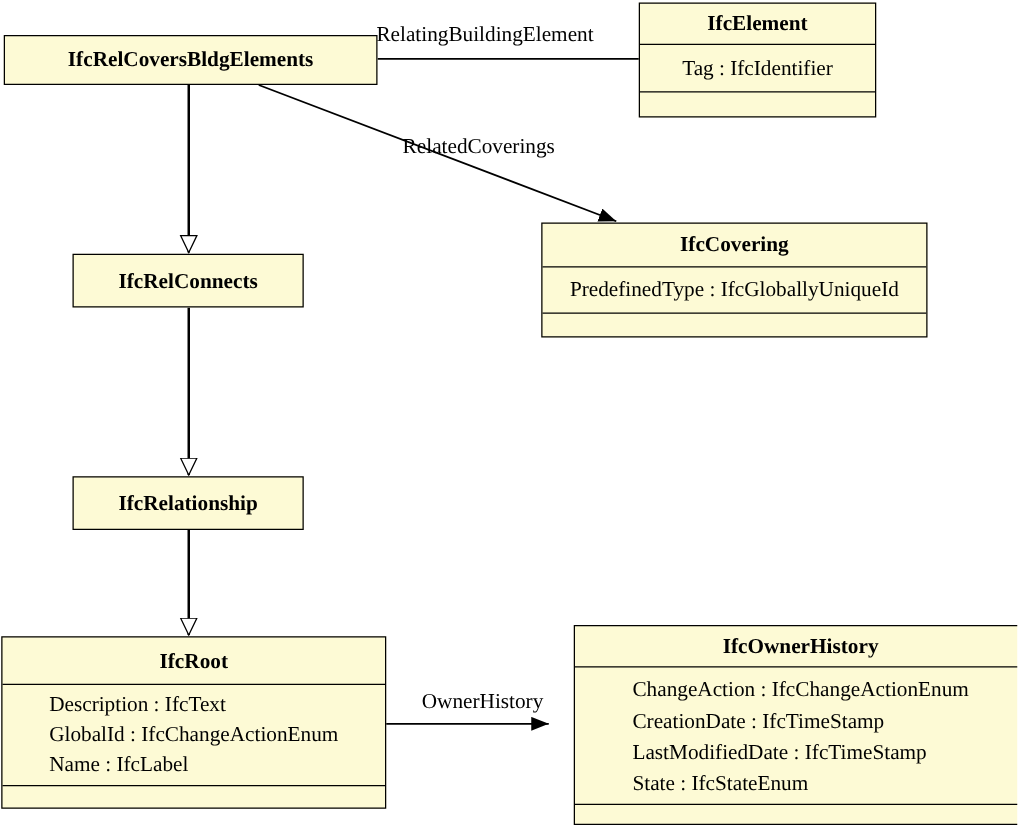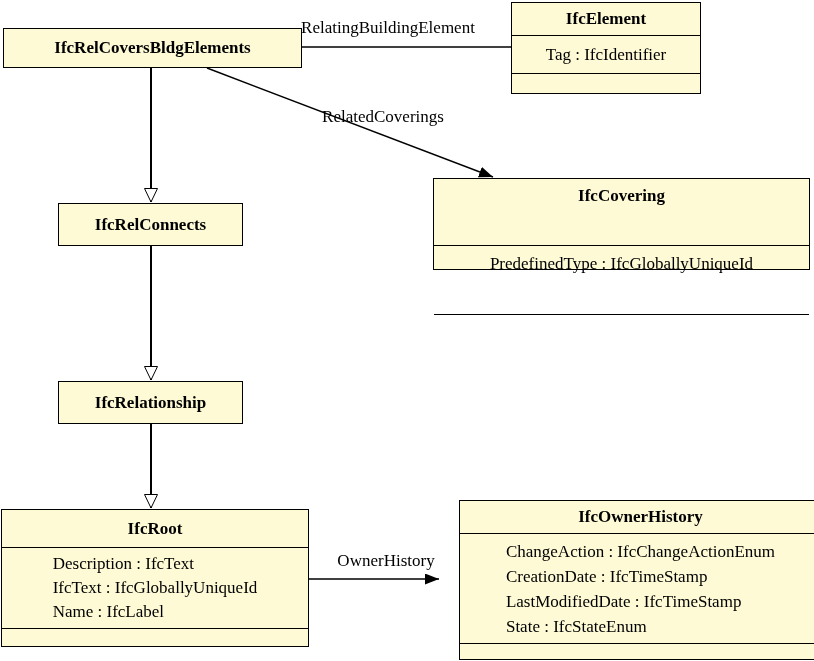--- a/index.html
+++ b/index.html
@@ -60,21 +60,21 @@
     font-size: 17px;
     line-height: 22px;
     color: #000000;
   }
   
   #cls-rel-covers   { left: 3px;   top: 28px;  width: 299px; height: 40px; }
   #cls-rel-covers .uml-title { height: 38px; }
   #cls-element      { left: 511px; top: 2px;   width: 190px; height: 92px; }
   #cls-element .uml-title { height: 32px; }
   #cls-element .uml-attrs { height: 38px; }
-  #cls-covering     { left: 433px; top: 178px; width: 377px; height: 92px; gap: 32px; }
+  #cls-covering     { left: 433px; top: 178px; width: 309px; height: 92px; }
   #cls-covering .uml-title { height: 34px; }
   #cls-covering .uml-attrs { height: 37px; }
   #cls-rel-connects { left: 58px;  top: 203px; width: 185px; height: 43px; }
   #cls-rel-connects .uml-title { height: 41px; }
   #cls-relationship { left: 58px;  top: 381px; width: 185px; height: 43px; }
   #cls-relationship .uml-title { height: 41px; text-align: right; }
   #cls-root         { left: 1px;   top: 509px; width: 308px; height: 138px; }
   #cls-root .uml-title { height: 37px; }
   #cls-root .uml-attrs { height: 81px; line-height: 24px; }
   #cls-owner        { left: 459px; top: 500px; width: 363px; height: 160px; }
@@ -138,21 +138,21 @@
 
   <div id="cls-relationship" class="uml-class">
     <div class="uml-title">IfcRelationship</div>
   </div>
 
   <div id="cls-root" class="uml-class">
     <div class="uml-title">IfcRoot</div>
     <div class="uml-attrs">
       <div class="uml-attrs-inner">
         <div>Description : IfcText</div>
-        <div>IfcText : IfcGloballyUniqueId</div>
+        <div>GlobalId : IfcChangeActionEnum</div>
         <div>Name : IfcLabel</div>
       </div>
     </div>
     <div class="uml-empty"></div>
   </div>
 
   <div id="cls-owner" class="uml-class">
     <div class="uml-title">IfcOwnerHistory</div>
     <div class="uml-attrs">
       <div class="uml-attrs-inner">

